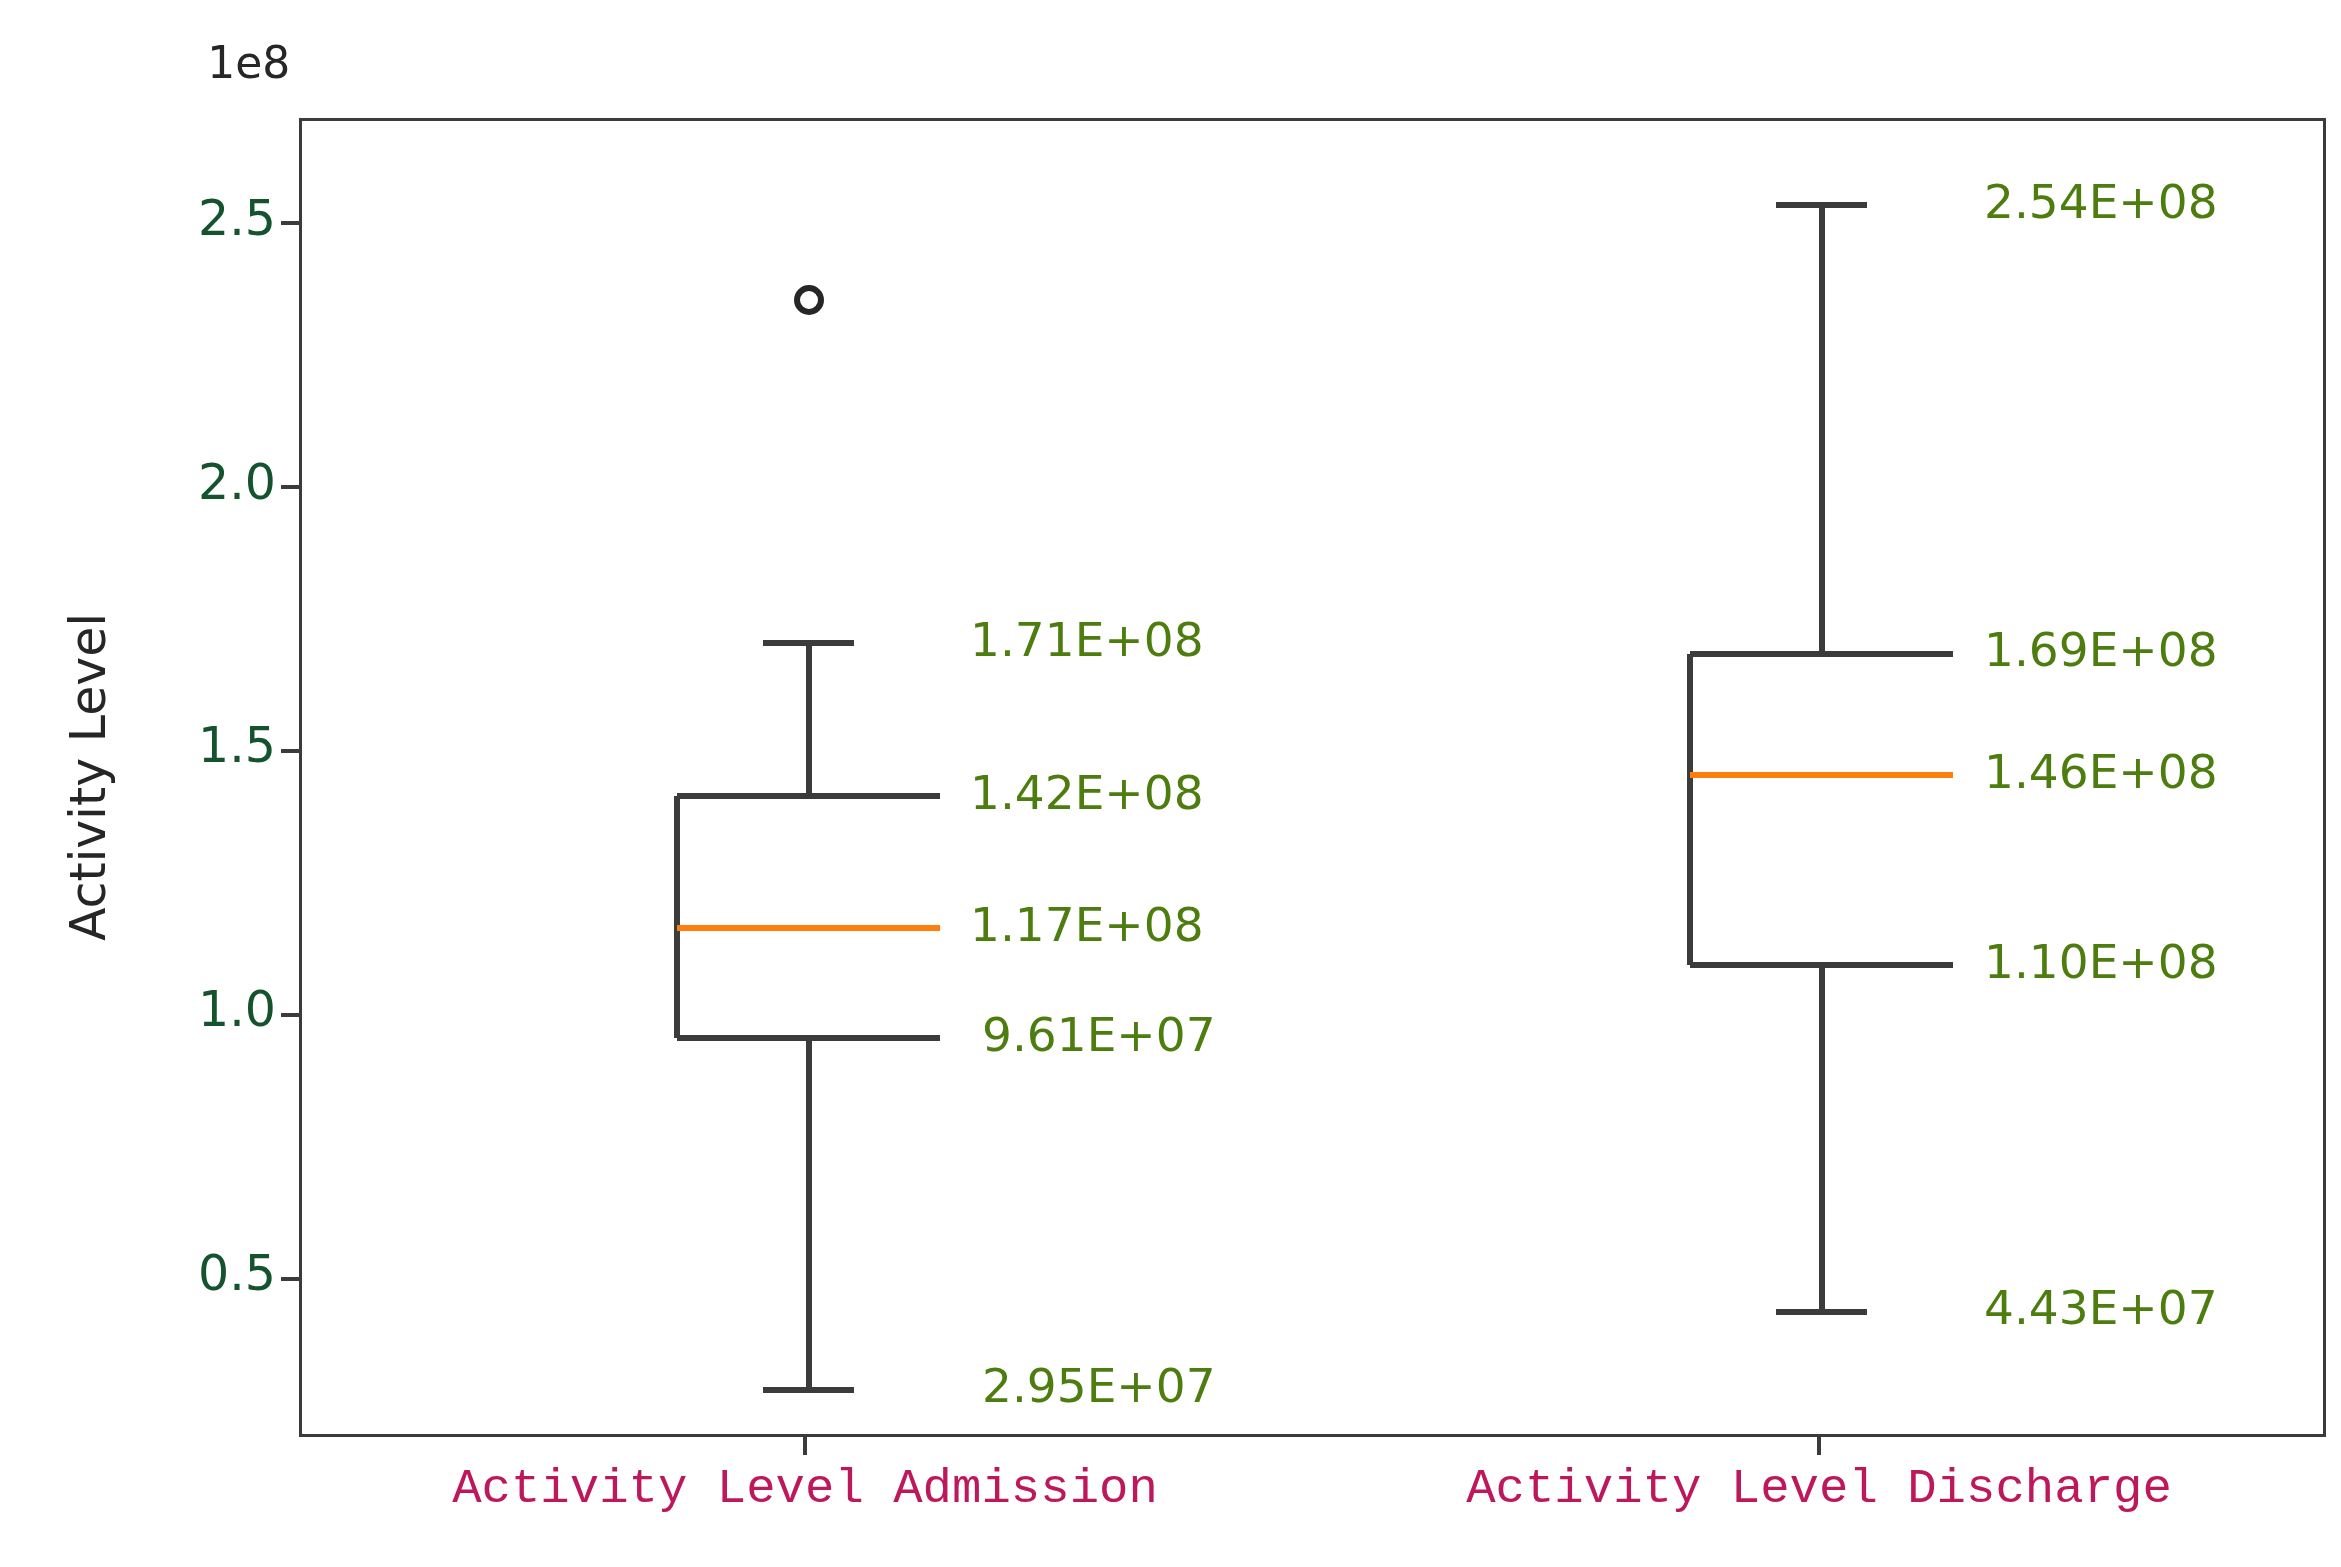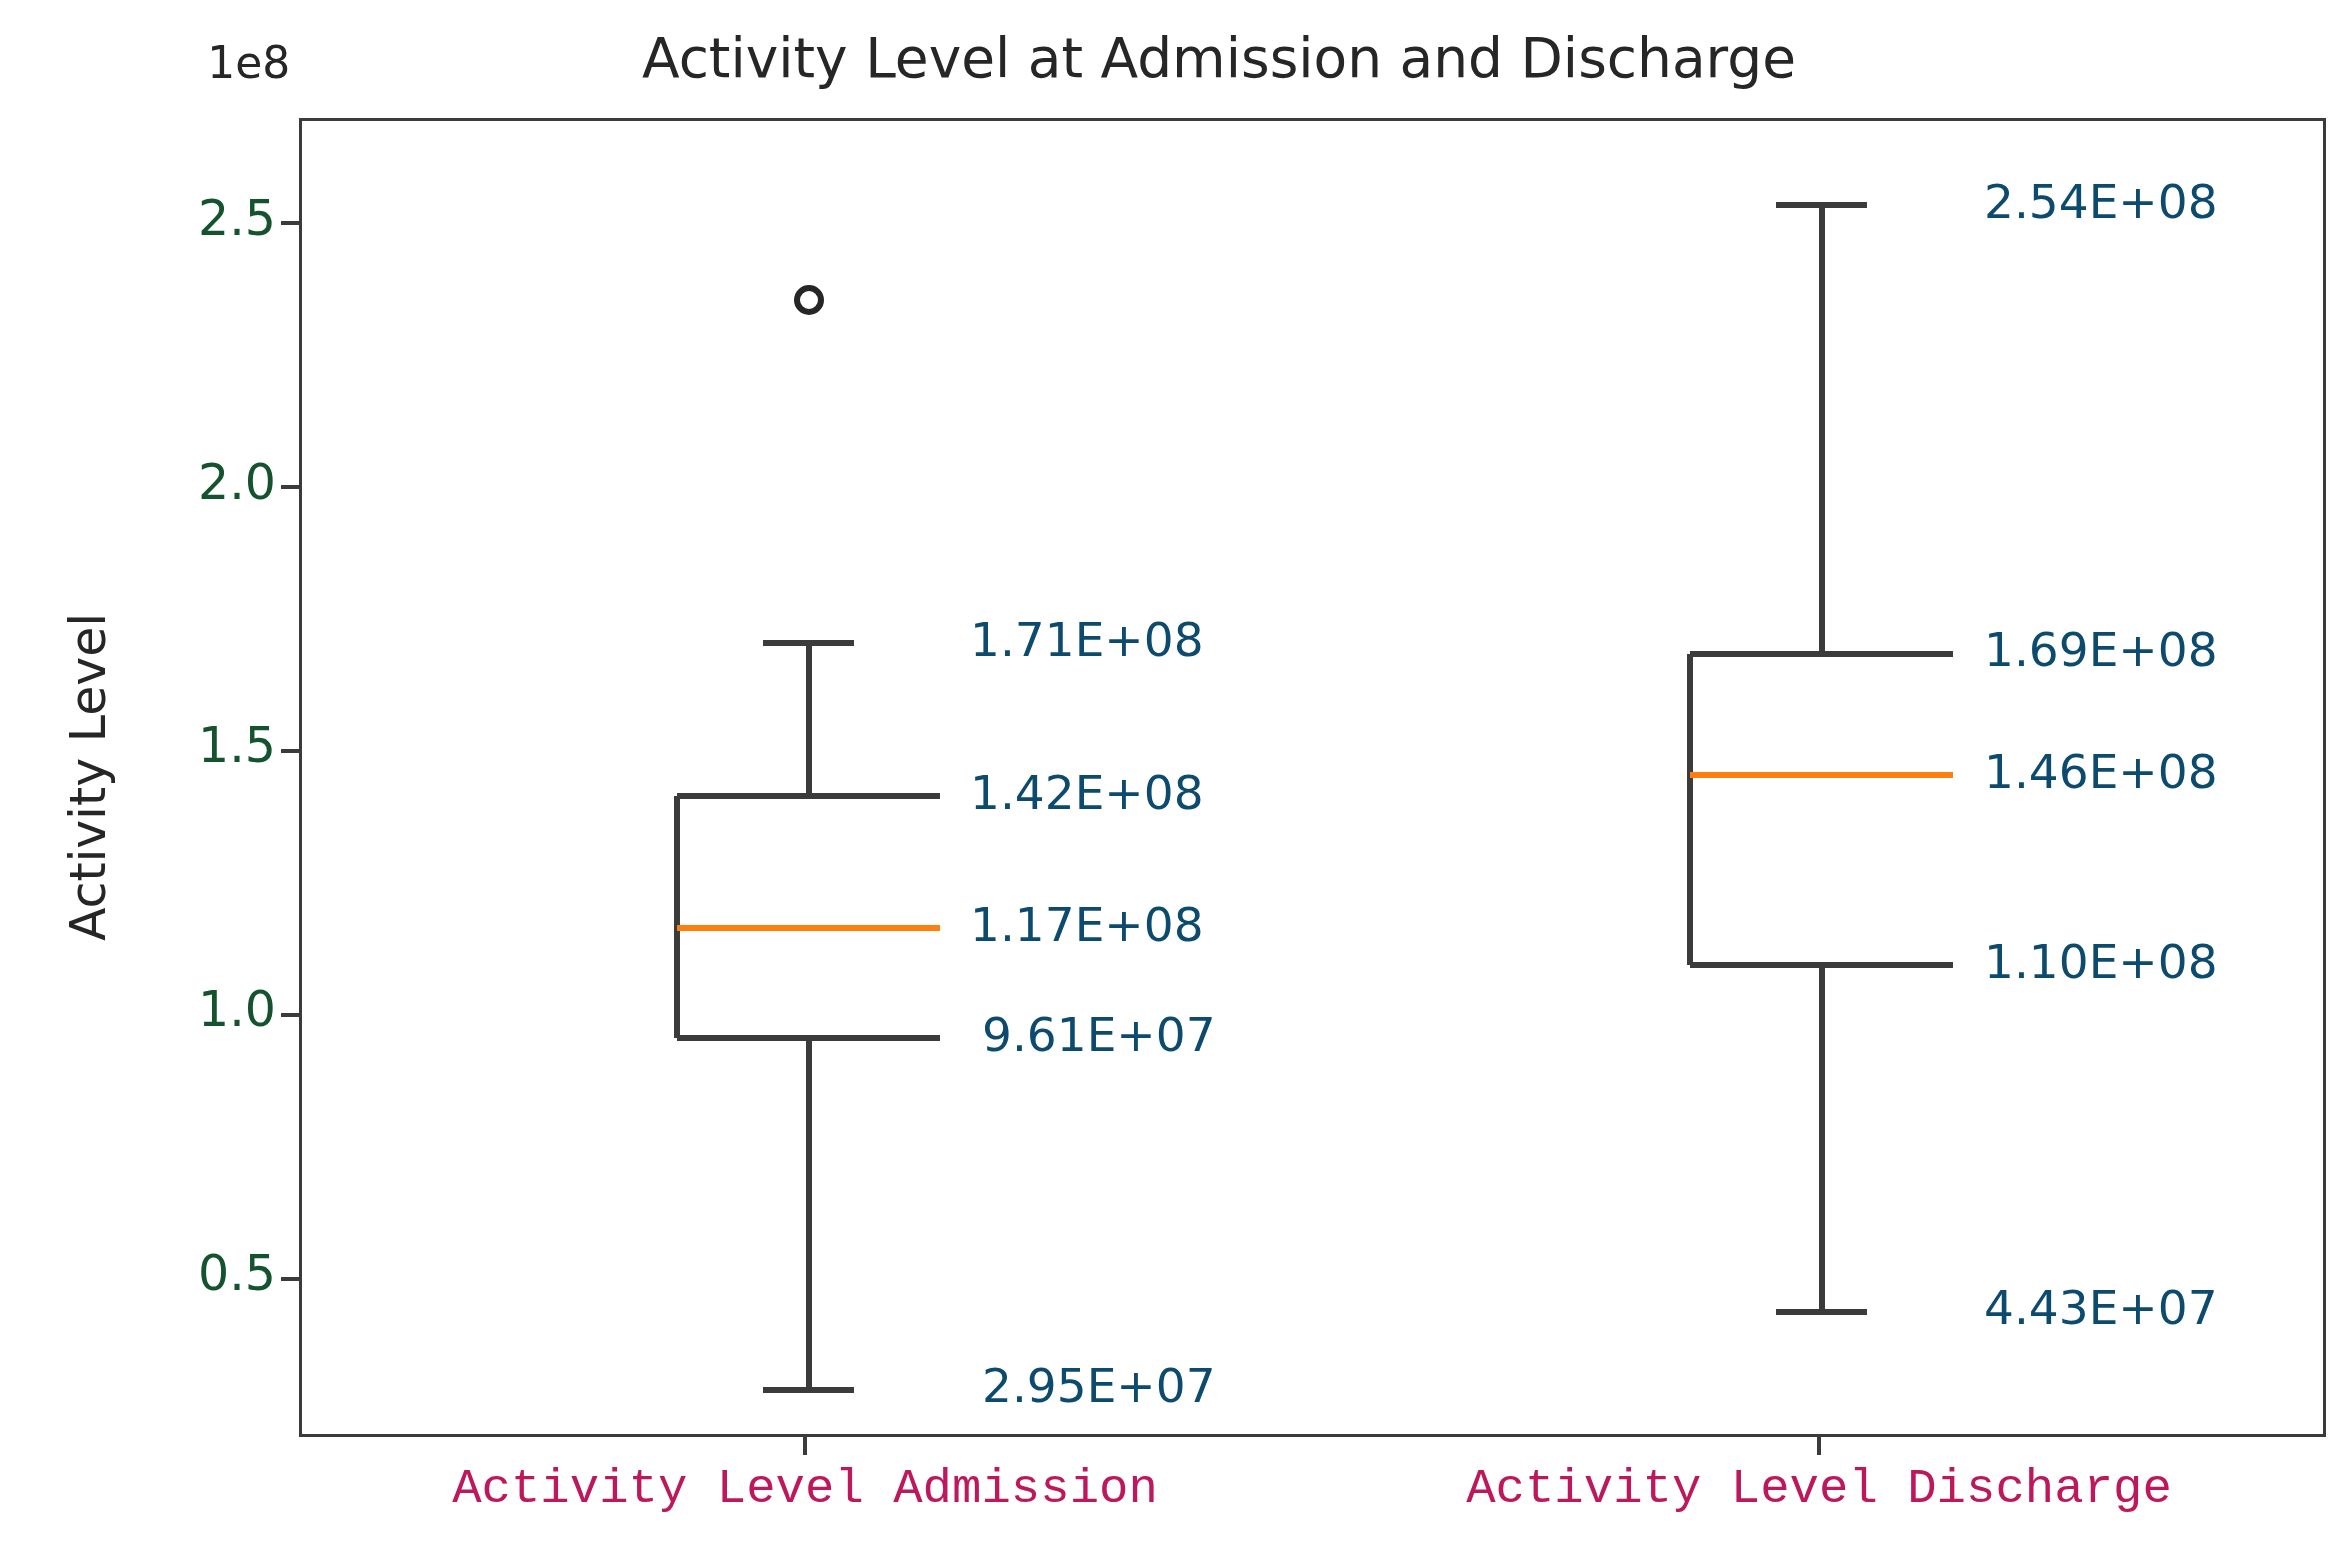--- a/index.html
+++ b/index.html
@@ -46,29 +46,28 @@
   
   .bx{position:absolute;}
   .hline{background:#3b3b3b;height:6.1px;}
   .vline{background:#3b3b3b;width:6.1px;}
   .median{background:#ff7f0e;height:6.1px;}
   .flier{
     position:absolute;width:30px;height:30px;border:6.1px solid #262626;
     border-radius:50%;box-sizing:border-box;background:transparent;
   }
   .ann{
-    position:absolute;font-size:47px;color:#0c4a6e;white-space:nowrap;
+    position:absolute;font-size:47px;color:#4d7c0f;white-space:nowrap;
   }
 </style>
 </head>
 <body>
 
 <div id="fig">
 
-  <div class="title"><span>Activity Level at Admission and Discharge</span></div>
 
   <div class="offsettext">1e8</div>
 
   <div class="ylabel" id="ylabel" style="left: 88px; top: 777px; transform: rotate(-90deg) translate(-50%, -50%); transform-origin: 0px 0px;">Activity Level</div>
 
   <div id="yticks">
       <div class="ytick-label" style="right: 2066px; top: 1245px;">0.5</div>
       <div class="ytick-mark" style="left: 281px; top: 1277px; position: absolute;"></div>
       <div class="ytick-label" style="right: 2066px; top: 981px;">1.0</div>
       <div class="ytick-mark" style="left: 281px; top: 1013px; position: absolute;"></div>

